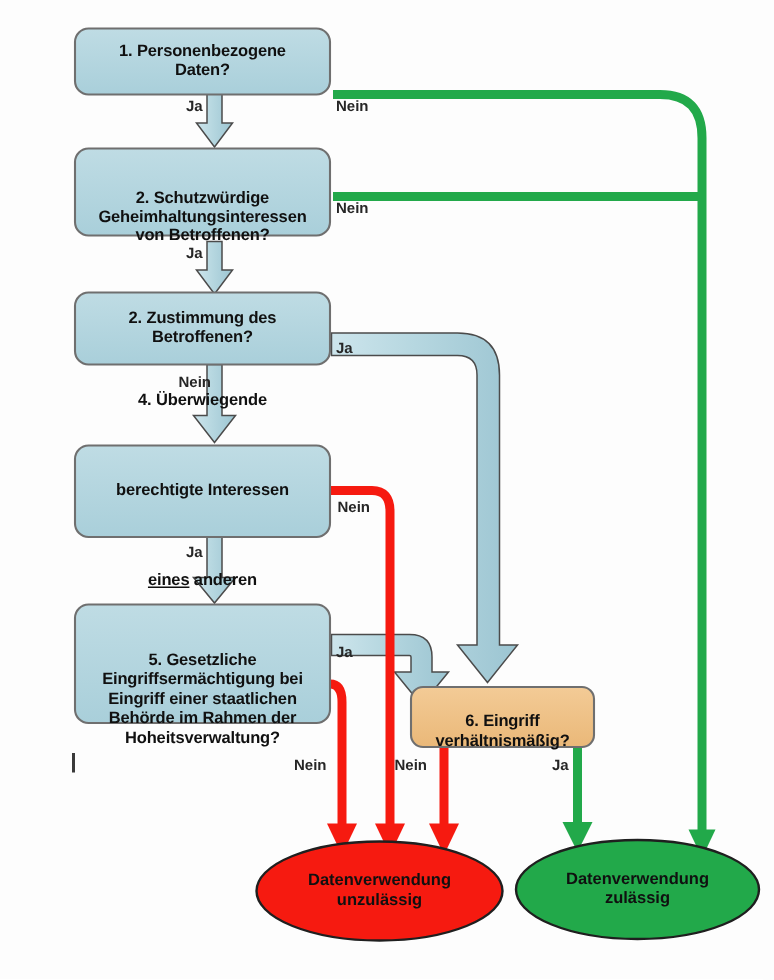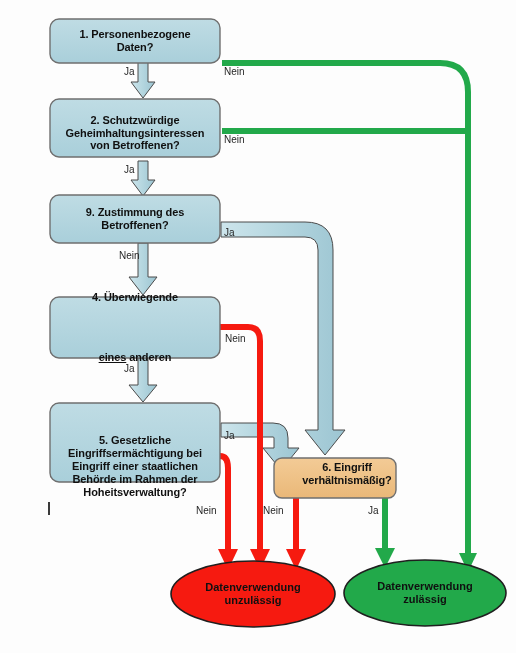--- a/index.html
+++ b/index.html
@@ -35,21 +35,21 @@
     color: #101010;
     line-height: 1.18;
     pointer-events: none;
     white-space: pre-line;
   }
   .decision-text { font-size: 11px; letter-spacing: -0.1px; }
   .terminal-text { font-size: 11px; text-align: center; }
   .edge-label {
     position: absolute;
     font-family: "Liberation Sans", sans-serif;
-    font-weight: normal;
+    font-weight: bold;
     font-size: 10px;
     color: #262626;
     white-space: nowrap;
   }
   .caret {
     position: absolute;
     width: 2px;
     height: 13px;
     background: #3a3a3a;
   }
@@ -156,39 +156,40 @@
       <ellipse cx="253" cy="594" rx="82" ry="33" fill="#f61a10" stroke="#1f1f1f" stroke-width="1.6"></ellipse>
     </g>
     <g>
       <ellipse cx="425" cy="593" rx="81" ry="33" fill="#22a94a" stroke="#1f1f1f" stroke-width="1.6"></ellipse>
     </g>
   </svg>
 
   <div class="node-text decision-text" style="left:52px; top:19px; width:166px; height:44px;">1.  Personenbezogene
 Daten?</div>
 
-  <div class="node-text decision-text" style="left:52px; top:104px; width:166px; height:58px;text-align:center;">2. Schutzwürdige
+  <div class="node-text decision-text" style="left:52px; top:116px; width:166px; height:58px;text-align:center;">2. Schutzwürdige
 Geheimhaltungsinteressen
 von Betroffenen?</div>
 
-  <div class="node-text decision-text" style="left:52px; top:195px; width:166px; height:48px;">9. Zustimmung des
+  <div class="node-text decision-text" style="left:52px; top:195px; width:166px; height:48px;">2. Zustimmung des
 Betroffenen?</div>
 
   <div class="node-text decision-text" style="left:52px; top:297px; width:166px; height:61px; flex-direction:column;gap:47px;">
     <span>4. Überwiegende</span>
+    <span>berechtigte Interessen</span>
     <span><u>eines</u><span> anderen</span></span>
   </div>
 
   <div class="node-text decision-text" style="left:51px; top:403px; width:168px; height:79px;margin-top:24px;">5. Gesetzliche
 Eingriffsermächtigung bei
 Eingriff einer staatlichen
 Behörde im Rahmen der
 Hoheitsverwaltung?</div>
 
-  <div class="node-text decision-text" style="left:275px; top:454px; width:120px; height:40px;margin-left:12px;">6. Eingriff
+  <div class="node-text decision-text" style="left:275px; top:468px; width:120px; height:40px;">6. Eingriff
 verhältnismäßig?</div>
 
   <div class="node-text terminal-text" style="left:173px; top:562px; width:160px; height:64px;">Datenverwendung
 unzulässig</div>
 
   <div class="node-text terminal-text" style="left:346px; top:561px; width:158px; height:64px;">Datenverwendung
 zulässig</div>
 
   <div class="edge-label" style="left:124px; top:66px;">Ja</div>
   <div class="edge-label" style="left:224px; top:66px;">Nein</div>

